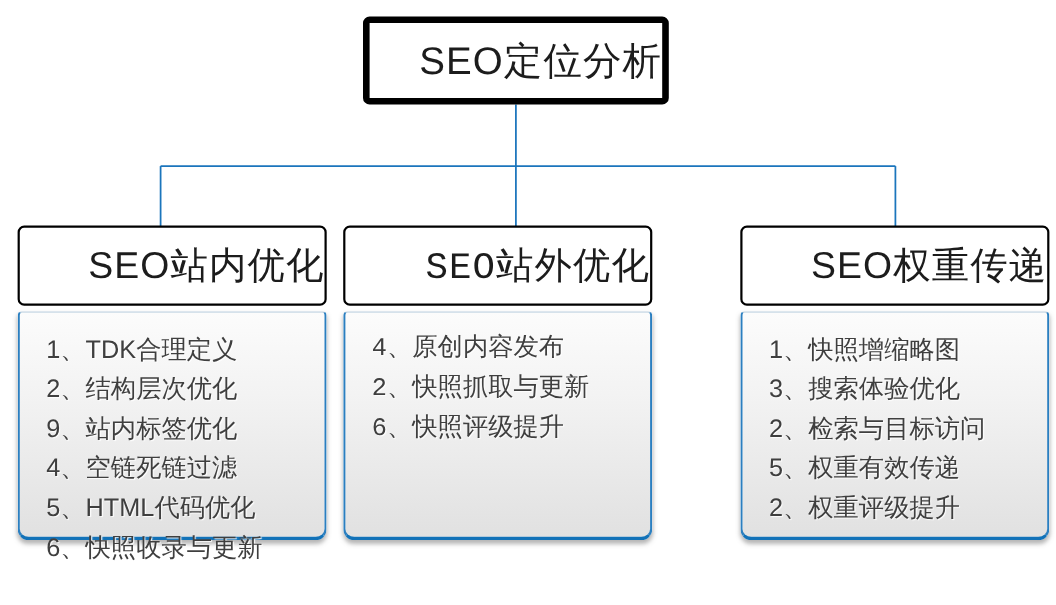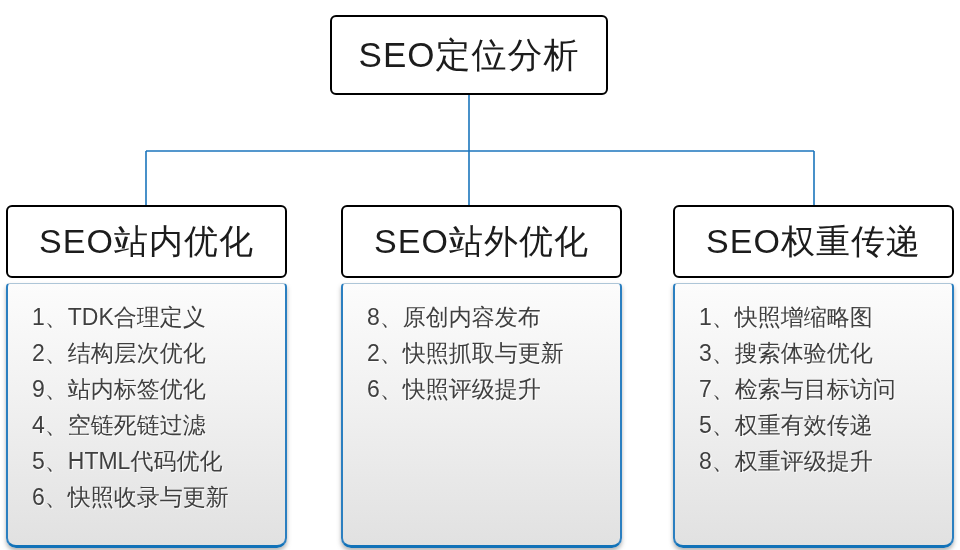--- a/index.html
+++ b/index.html
@@ -8,51 +8,51 @@
     font-family: "Liberation Sans", "DejaVu Sans", sans-serif;
     width: 960px; height: 550px; position: relative; overflow: hidden;
   }
   .canvas { position: absolute; left: 0; top: 0; width: 960px; height: 550px; }
 
   .connectors { position: absolute; left: 0; top: 0; width: 960px; height: 550px; z-index: 1; }
 
   .node {
     position: absolute;
     background: #ffffff;
-    border: 2px solid #000000;
+    border: 6px solid #000000;
     border-radius: 6px;
-    display: flex; align-items: center; justify-content: center;
+    display: flex; align-items: center; justify-content: flex-end;
     color: #1c1c1c;
     z-index: 2;
   }
   .root-node {
     left: 330px; top: 15px; width: 278px; height: 80px;
     font-size: 35px; letter-spacing: 1px;
   }
   .branch-header {
     border-width: 2px;
     font-size: 34px; letter-spacing: 1px;
     width: 281px; height: 73px;
     position: absolute; top: 205px;
   }
   .branch-list {
     position: absolute; top: 283px;
-    width: 281px; height: 265px;
+    width: 281px; height: 208px;
     background: linear-gradient(to bottom, #fcfcfc 0%, #f2f2f2 40%, #e1e1e1 100%);
     border-left: 2px solid #2b7fc0;
     border-right: 2px solid #2b7fc0;
     border-top: 1px solid #aec6d8;
     border-bottom: 3px solid #1272b8;
     border-radius: 4px 4px 10px 10px;
     box-shadow: 0 3px 4px rgba(110,110,110,0.5);
     padding: 15px 0 0 24px;
     z-index: 2;
   }
-  .col-0 .branch-header, .col-0 .branch-list { left: 6px; }
-  .col-1 .branch-header, .col-1 .branch-list { left: 341px; }
+  .col-0 .branch-header, .col-0 .branch-list { left: 16px; }
+  .col-1 .branch-header, .col-1 .branch-list { left: 312px; font-family: Liberation Mono, monospace; }
   .col-2 .branch-header, .col-2 .branch-list { left: 673px; }
 
   .list-item {
     font-size: 23px;
     line-height: 36px;
     color: #3f3f3f;
     text-shadow: 1px 1px 1px rgba(255,255,255,0.95);
     white-space: nowrap;
   }
 </style>
@@ -87,32 +87,32 @@
       <div class="list-item">5、HTML代码优化</div>
       <div class="list-item">6、快照收录与更新</div>
     </div>
   </div>
 
   <div class="col-1">
     <div class="node branch-header">
       <span>SEO站外优化</span>
     </div>
     <div class="branch-list">
-      <div class="list-item">8、原创内容发布</div>
+      <div class="list-item">4、原创内容发布</div>
       <div class="list-item">2、快照抓取与更新</div>
       <div class="list-item">6、快照评级提升</div>
     </div>
   </div>
 
   <div class="col-2">
     <div class="node branch-header">
       <span>SEO权重传递</span>
     </div>
     <div class="branch-list">
       <div class="list-item">1、快照增缩略图</div>
       <div class="list-item">3、搜索体验优化</div>
-      <div class="list-item">7、检索与目标访问</div>
+      <div class="list-item">2、检索与目标访问</div>
       <div class="list-item">5、权重有效传递</div>
-      <div class="list-item">8、权重评级提升</div>
+      <div class="list-item">2、权重评级提升</div>
     </div>
   </div>
 
 </div>
 
 </body></html>

